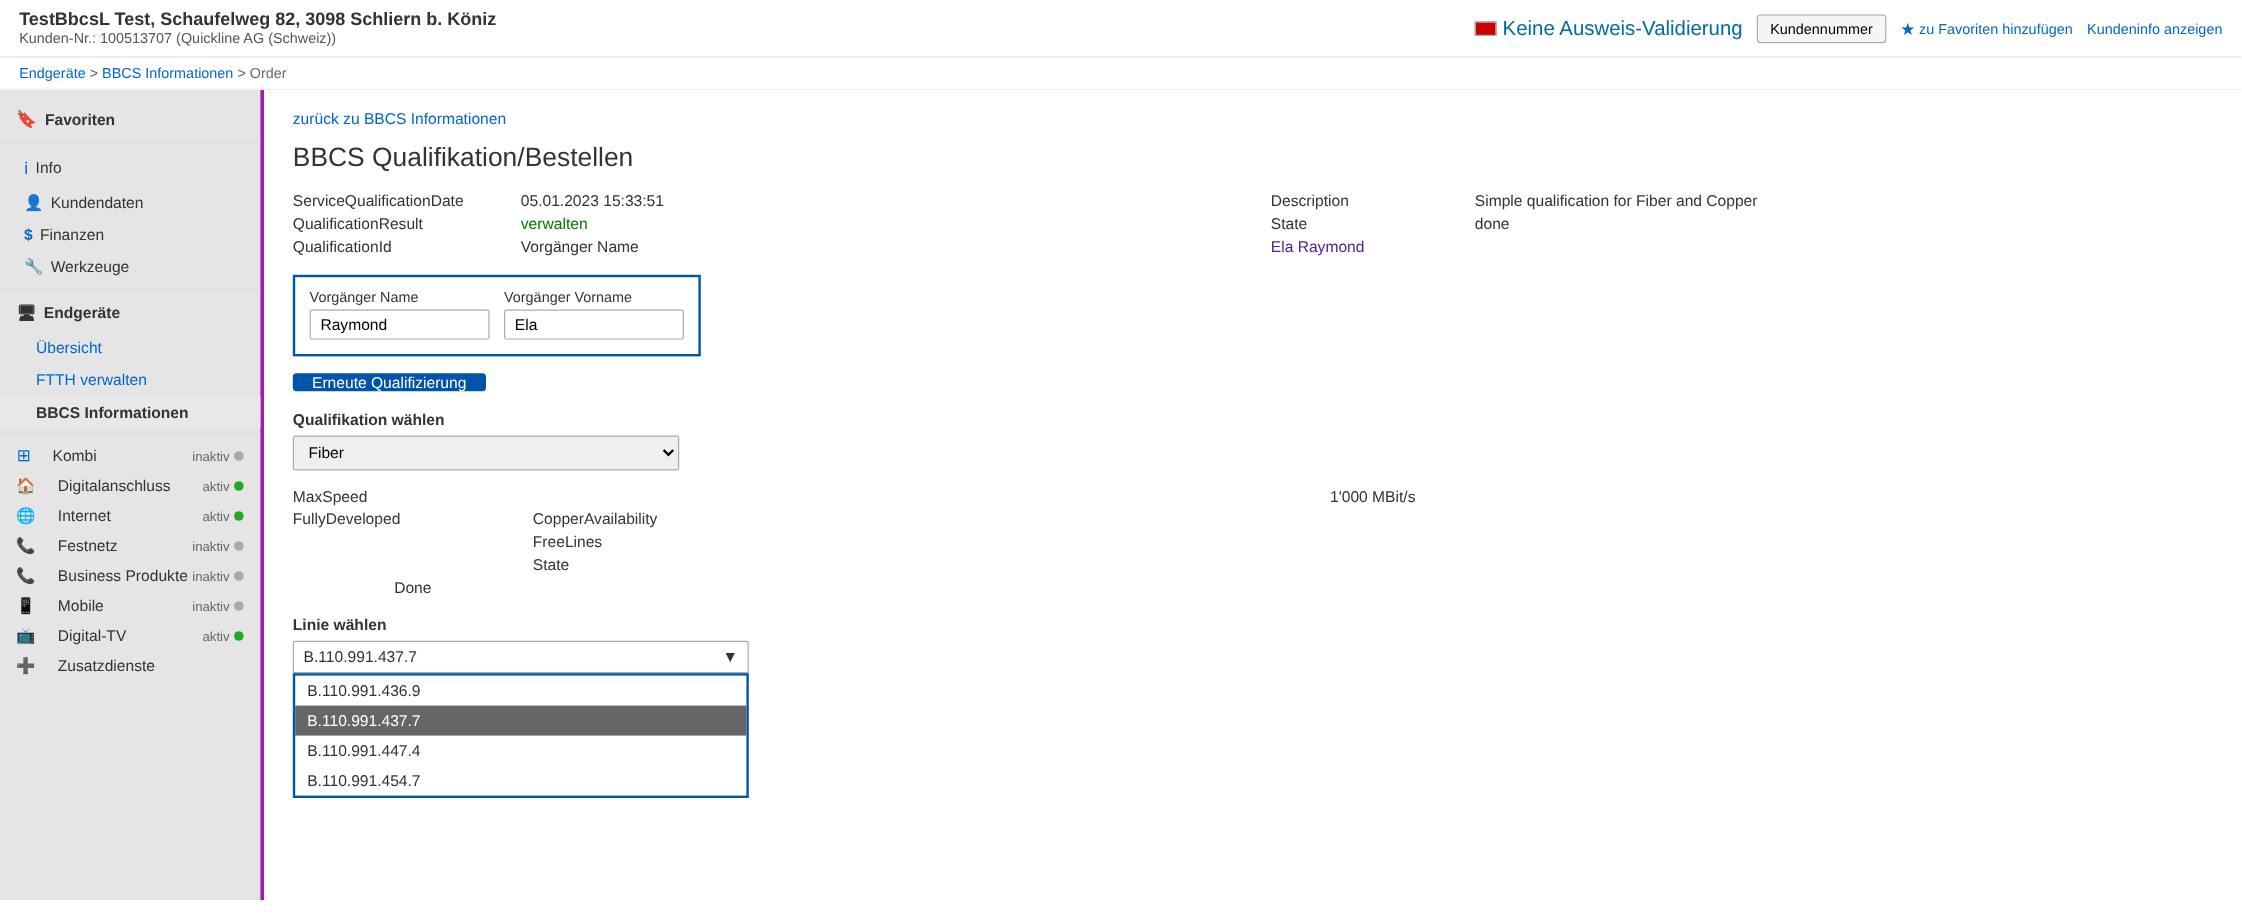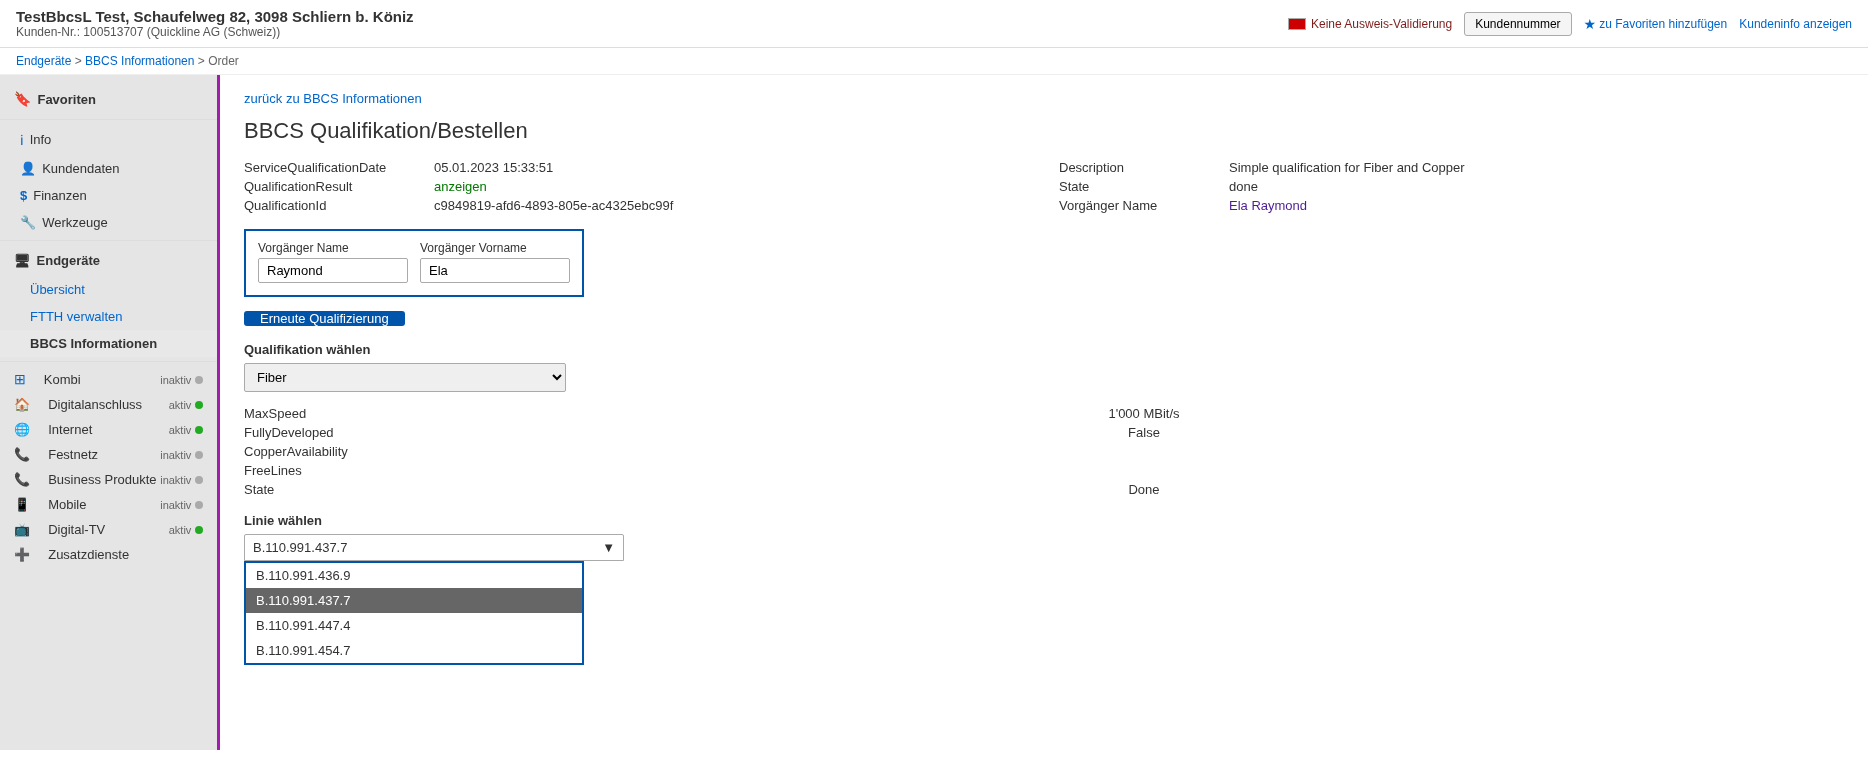--- a/index.html
+++ b/index.html
@@ -10,21 +10,21 @@
       display: flex;
       align-items: center;
       justify-content: space-between;
       padding: 8px 16px;
       border-bottom: 1px solid #ddd;
       background: #fff;
     }
     .top-header-left .company-name { font-size: 15px; font-weight: bold; }
     .top-header-left .customer-nr { font-size: 12px; color: #555; }
     .top-header-right { display: flex; align-items: center; gap: 12px; }
-    .no-validation { display: flex; align-items: center; gap: 5px; color: #7f1d1d; font-size: 12px; }
+    .no-validation { display: flex; align-items: center; gap: 5px; color: #0369a1; font-size: 17px; }
     .btn-kundennummer { border: 1px solid #aaa; background: #f5f5f5; padding: 4px 10px; cursor: pointer; font-size: 12px; border-radius: 3px; }
     .btn-favoriten { color: #0066cc; font-size: 12px; cursor: pointer; text-decoration: none; display: flex; align-items: center; gap: 3px; }
     .btn-kundeninfo { color: #0066cc; font-size: 12px; cursor: pointer; text-decoration: none; }
 
     
     .breadcrumb {
       padding: 6px 16px;
       font-size: 12px;
       border-bottom: 1px solid #eee;
       background: #fff;
@@ -162,21 +162,21 @@
       background: #fff;
       display: flex;
       align-items: center;
       justify-content: space-between;
       cursor: pointer;
       border-radius: 2px 2px 0 0;
     }
     .linie-dropdown {
       border: 2px solid #0055aa;
       background: #fff;
-      width: 340px;
+      width: 380px;
     }
     .linie-option {
       padding: 5px 10px;
       font-size: 13px;
       cursor: pointer;
     }
     .linie-option.selected { background: #666; color: #fff; }
 
     
     .icon-bookmark::before { content: '🔖'; font-size: 14px; }
@@ -357,26 +357,25 @@
     <h1 class="page-title">BBCS Qualifikation/Bestellen</h1>
 
     
     <div class="info-grid">
       <span class="info-label">ServiceQualificationDate</span>
       <span class="info-value">05.01.2023 15:33:51</span>
       <span class="info-label">Description</span>
       <span class="info-value">Simple qualification for Fiber and Copper</span>
 
       <span class="info-label">QualificationResult</span>
-      <span class="info-value green">anzeigen</span>
+      <span class="info-value green">verwalten</span>
       <span class="info-label">State</span>
       <span class="info-value">done</span>
 
       <span class="info-label">QualificationId</span>
-      <span class="info-value">c9849819-afd6-4893-805e-ac4325ebc99f</span>
       <span class="info-label">Vorgänger Name</span>
       <span class="info-value blue">Ela Raymond</span>
     </div>
 
     
     <div class="form-box">
       <div class="form-field">
         <label>Vorgänger Name</label>
         <input type="text" value="Raymond" style="">
       </div>
@@ -399,21 +398,20 @@
       <option>Fiber</option>
       <option>Copper</option>
     </select>
 
     
     <div class="specs-grid">
       <span class="spec-label">MaxSpeed</span>
       <span class="spec-value">1'000 MBit/s</span>
 
       <span class="spec-label">FullyDeveloped</span>
-      <span class="spec-value">False</span>
 
       <span class="spec-label">CopperAvailability</span>
       <span class="spec-value"></span>
 
       <span class="spec-label">FreeLines</span>
       <span class="spec-value"></span>
 
       <span class="spec-label">State</span>
       <span class="spec-value">Done</span>
     </div>

